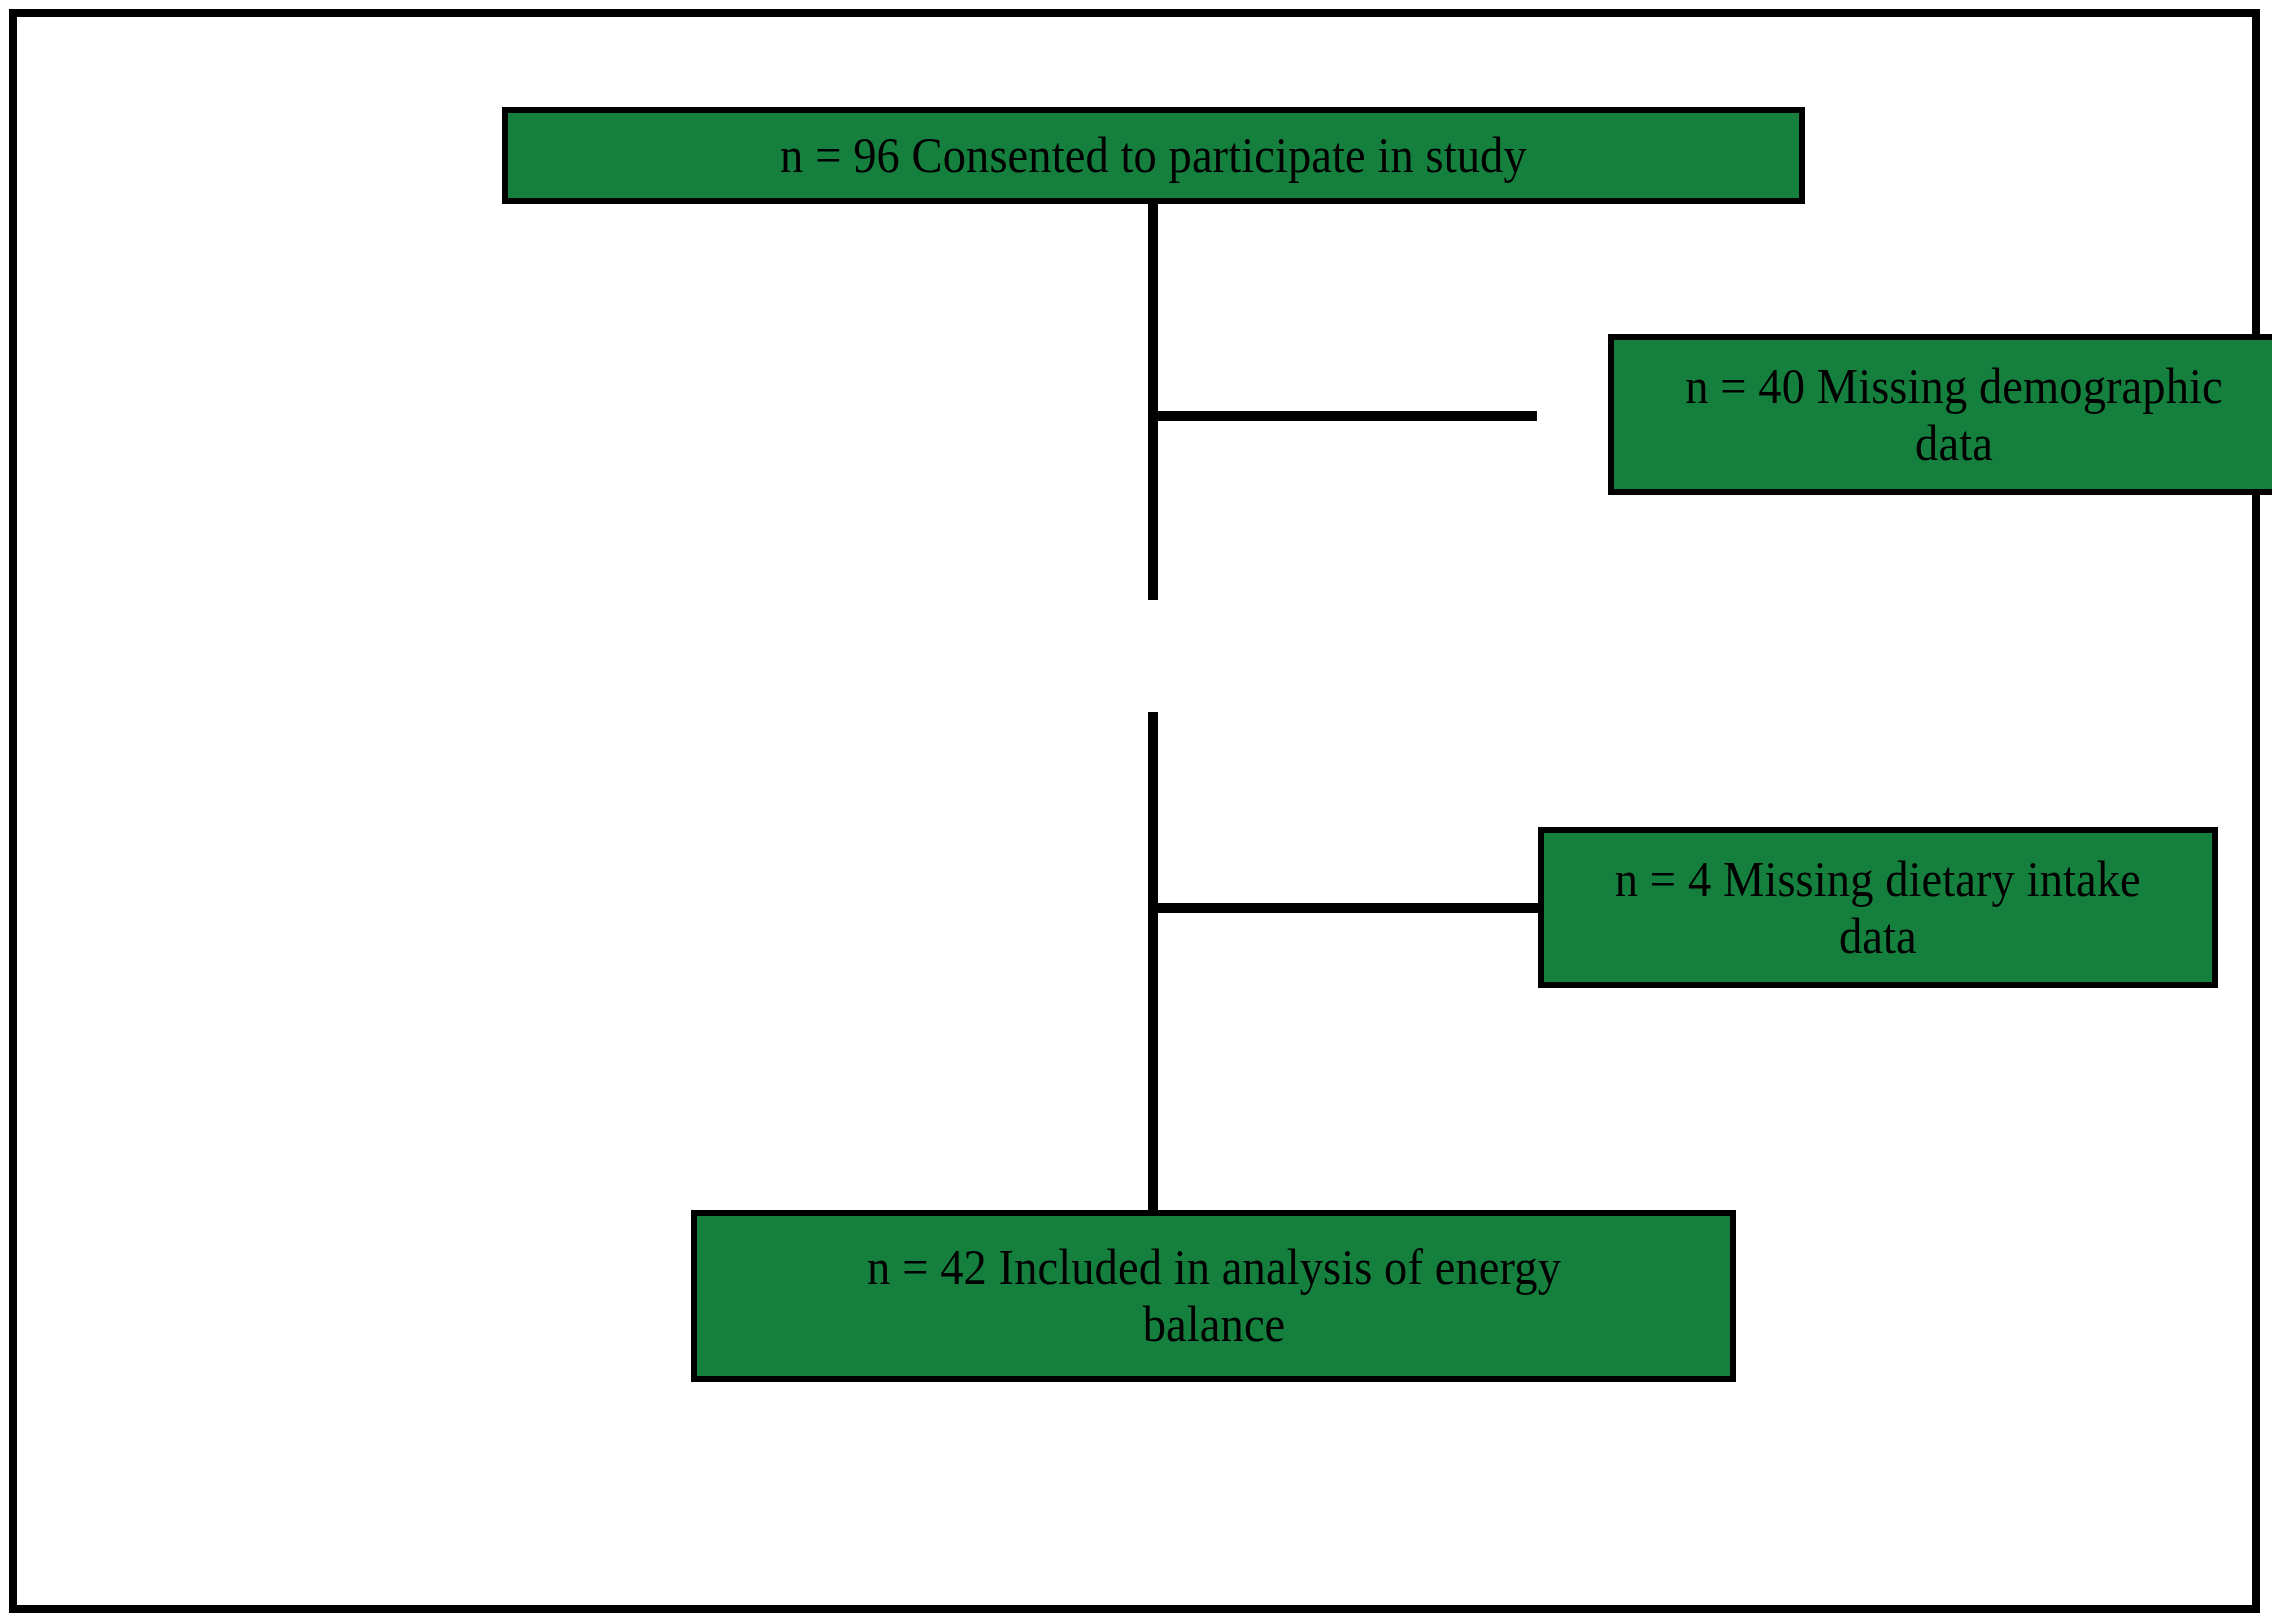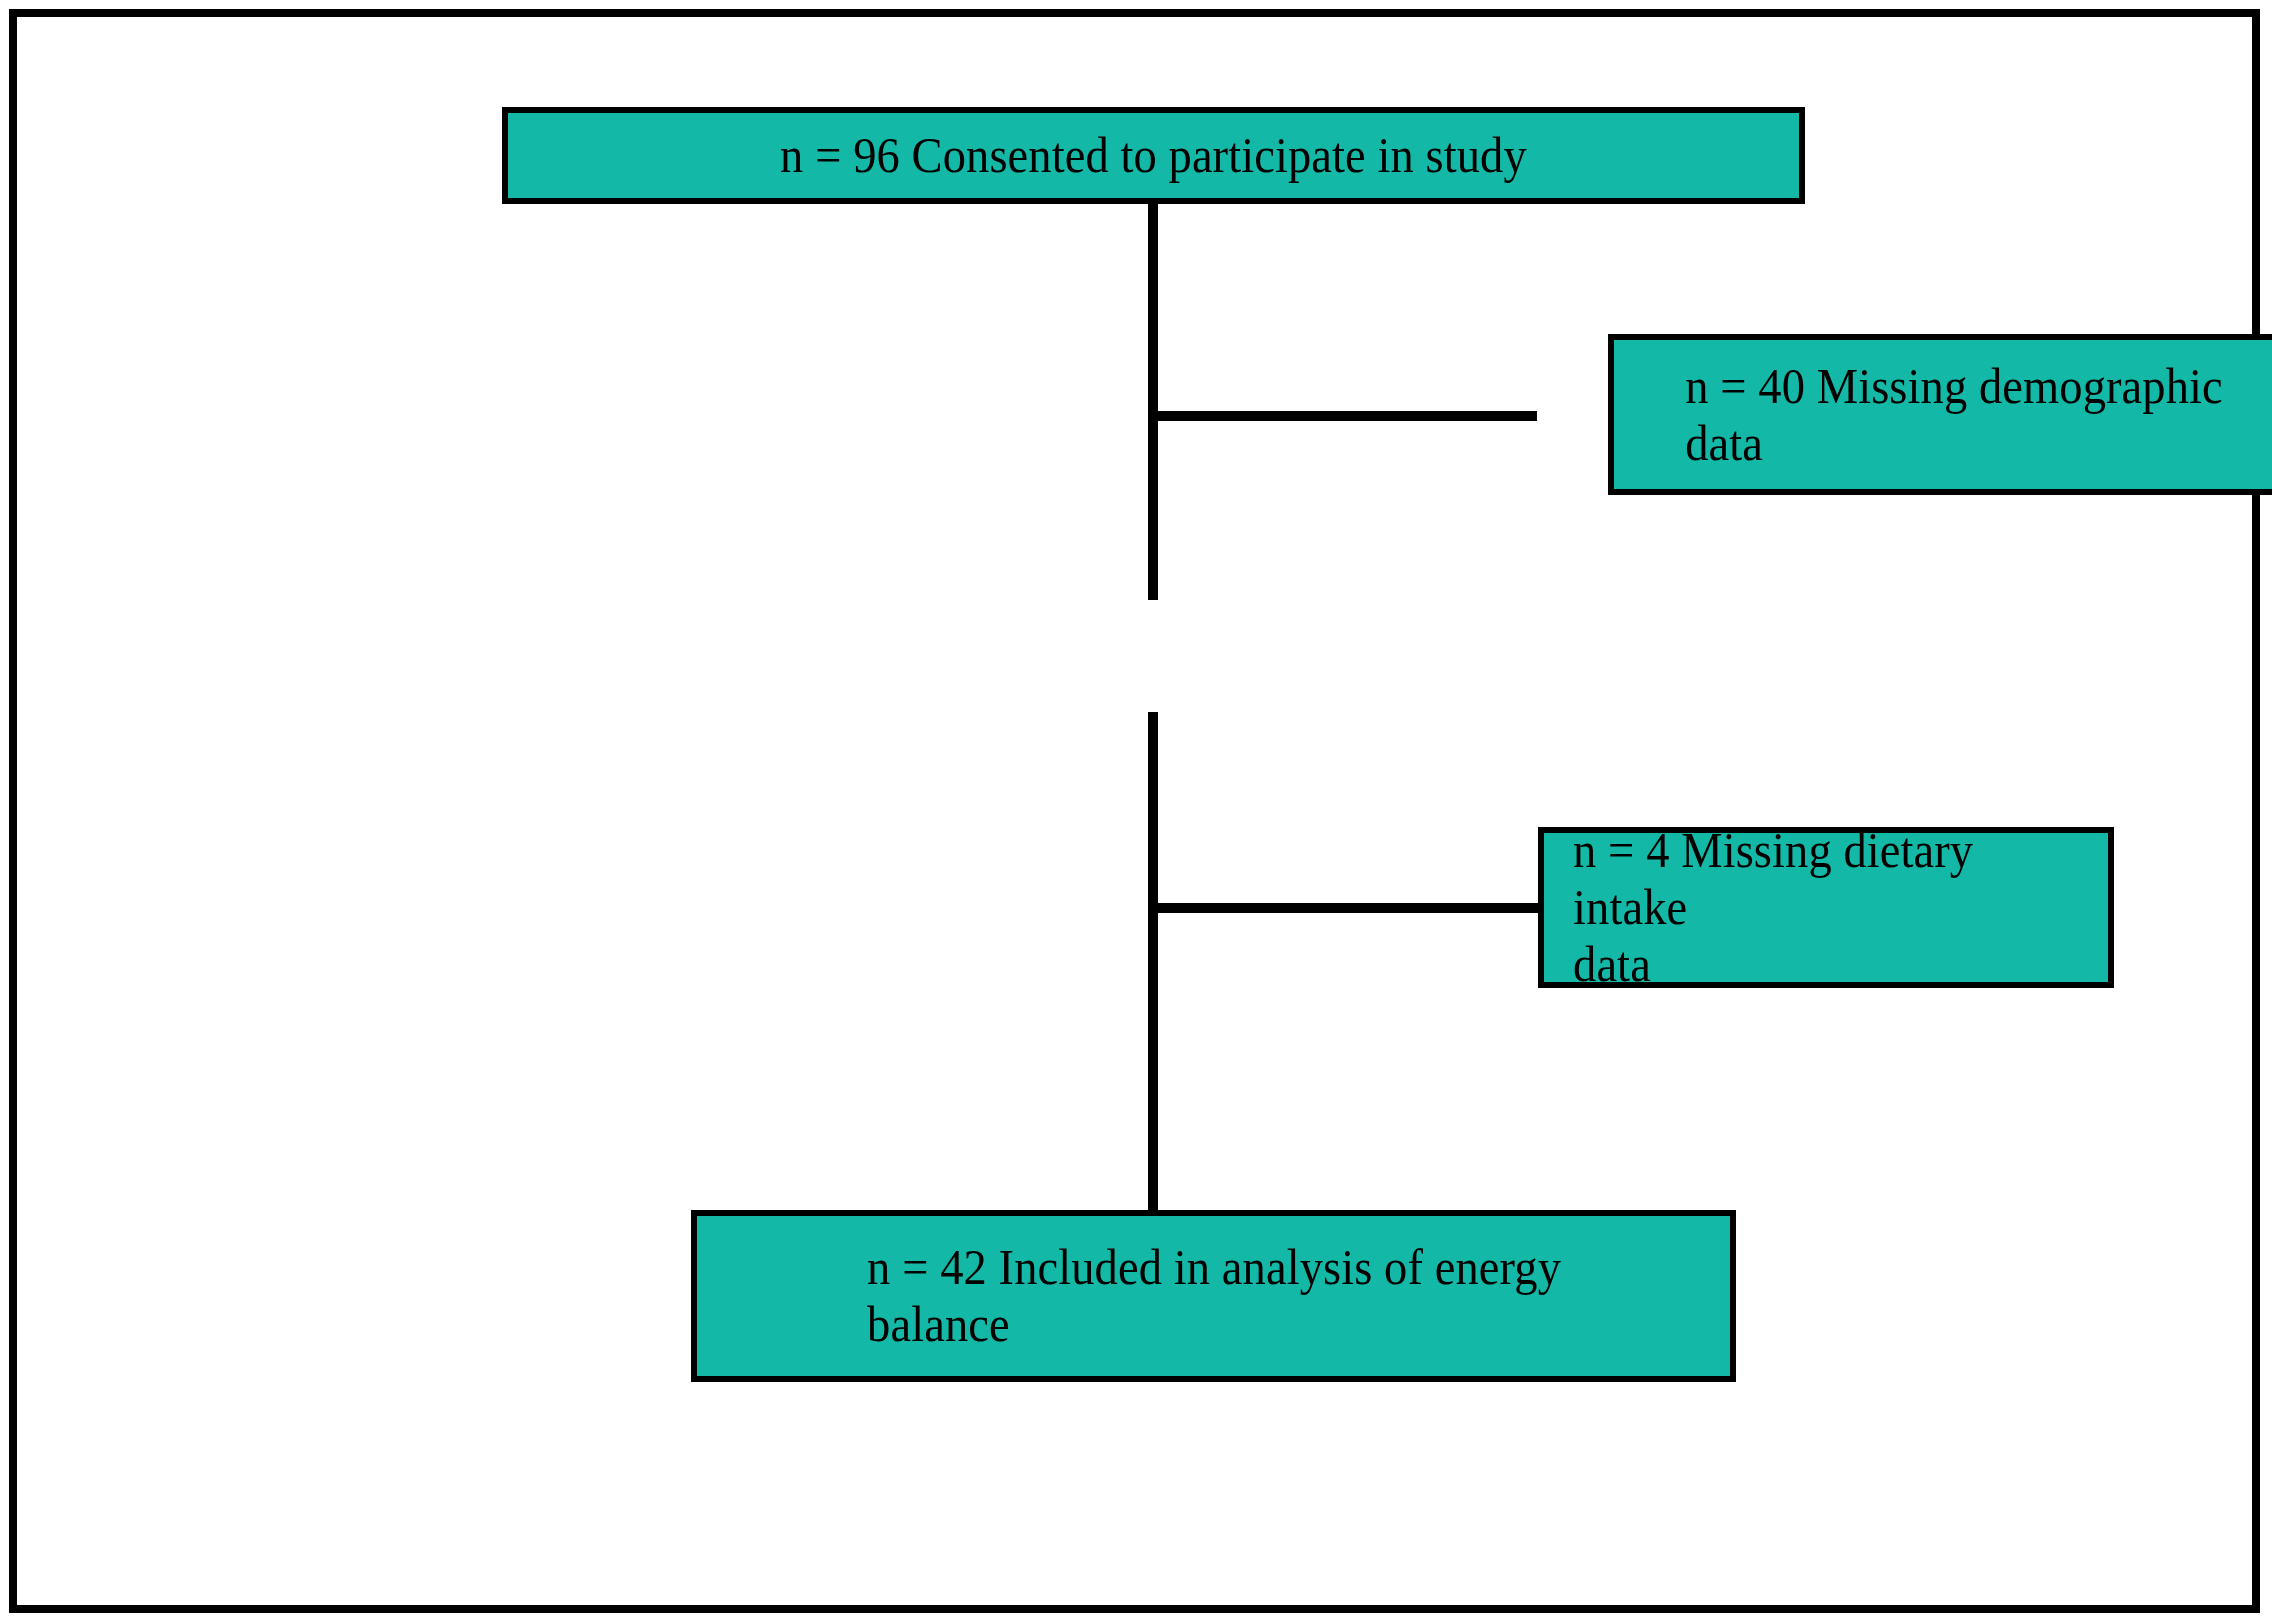--- a/index.html
+++ b/index.html
@@ -23,25 +23,25 @@
     width: 2251px;
     height: 1604px;
     border: 8.6px solid #000000;
     box-sizing: border-box;
     background: #ffffff;
   }
   .node-box {
     position: absolute;
     border: 6.4px solid #000000;
     box-sizing: border-box;
-    background: #14b8a6;
+    background: #15803d;
     display: flex;
     align-items: center;
     justify-content: center;
-    text-align: left;
+    text-align: center;
     z-index: 3;
   }
   .node-label {
     display: block;
     font-size: 50px;
     line-height: 57px;
     color: #000000;
     letter-spacing: 0.1px;
     padding: 0 10px;
     transform: scaleX(0.93);
@@ -53,21 +53,21 @@
     background: #000000;
     z-index: 2;
   }
   .v-line { width: 9.3px; }
   .h-line { height: 9.3px; }
 
   
   #box-consented   { left: 485px;  top: 90px;  width: 1303px; height: 97px; }
   #box-missing-demo{ left: 1591px; top: 317px;  width: 692px;  height: 161px; }
   #box-completed   { left: 728px; top: 580px;  width: 813px; height: 114px; }
-  #box-missing-diet{ left: 1521px; top: 810px; width: 576px;  height: 161px; }
+  #box-missing-diet{ left: 1521px; top: 810px; width: 680px;  height: 161px; }
   #box-included    { left: 674px;  top: 1193px; width: 1045px; height: 172px; }
 
   
   #conn-main-1     { left: 1131px; top: 187px;  height: 208px; }
   #conn-branch-1   { left: 1131px; top: 394px;  width: 389px; }
   #conn-main-2     { left: 1131px; top: 394px;  height: 189px; }
   #conn-main-3     { left: 1131px; top: 695px;  height: 197px; }
   #conn-branch-2   { left: 1131px; top: 886px; width: 392px; }
   #conn-main-4     { left: 1131px; top: 886px; height: 312px; }
 </style>

